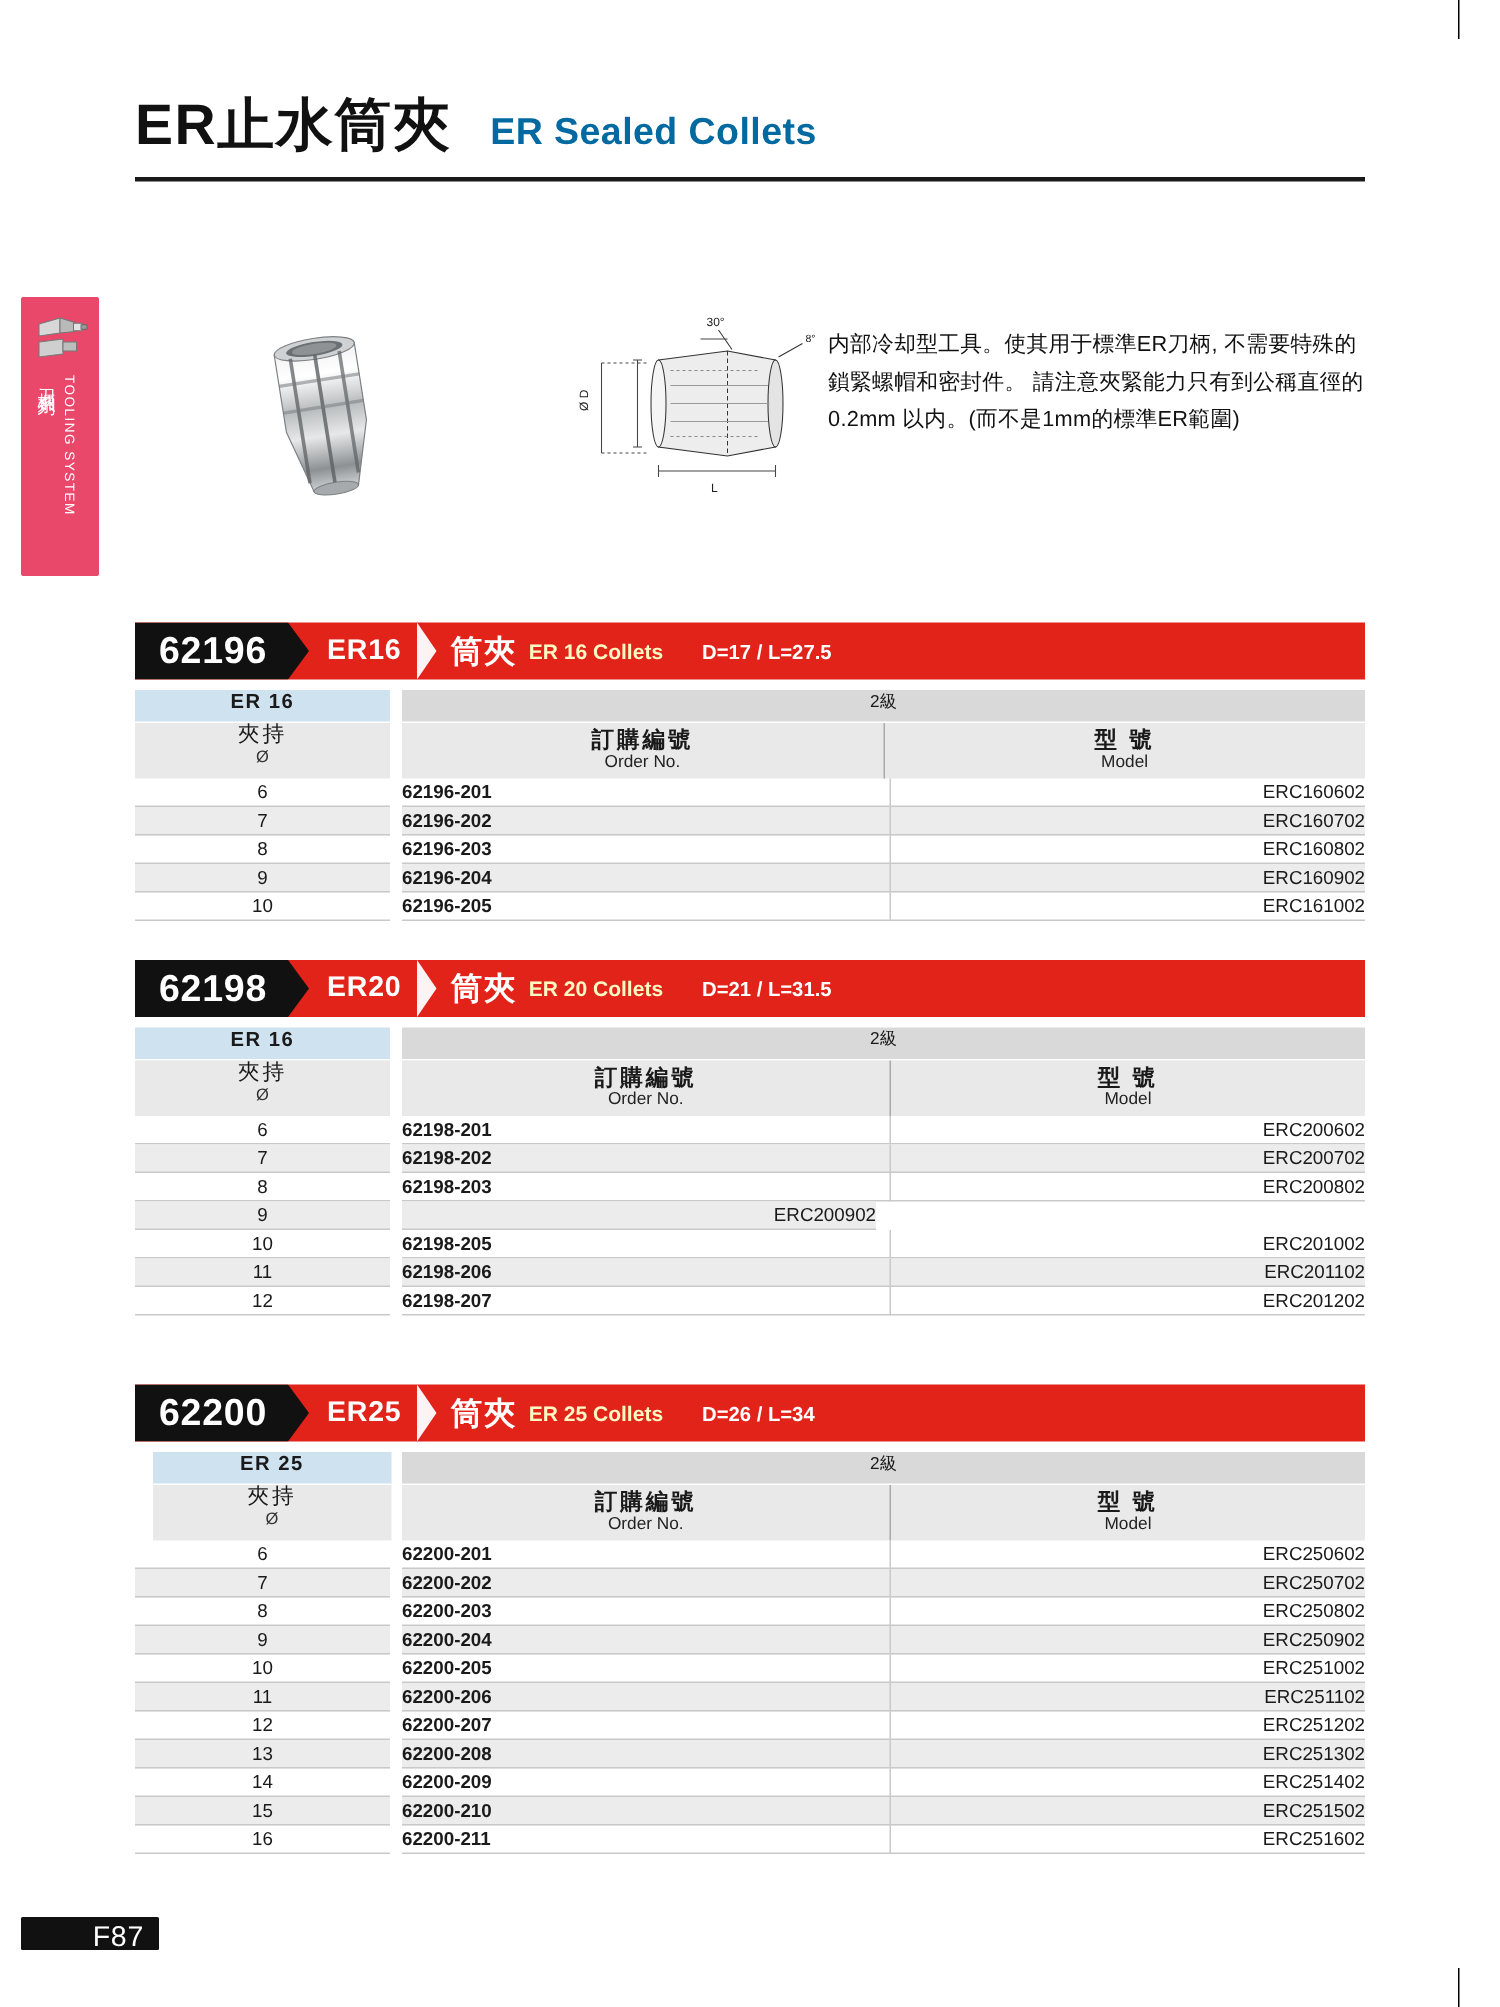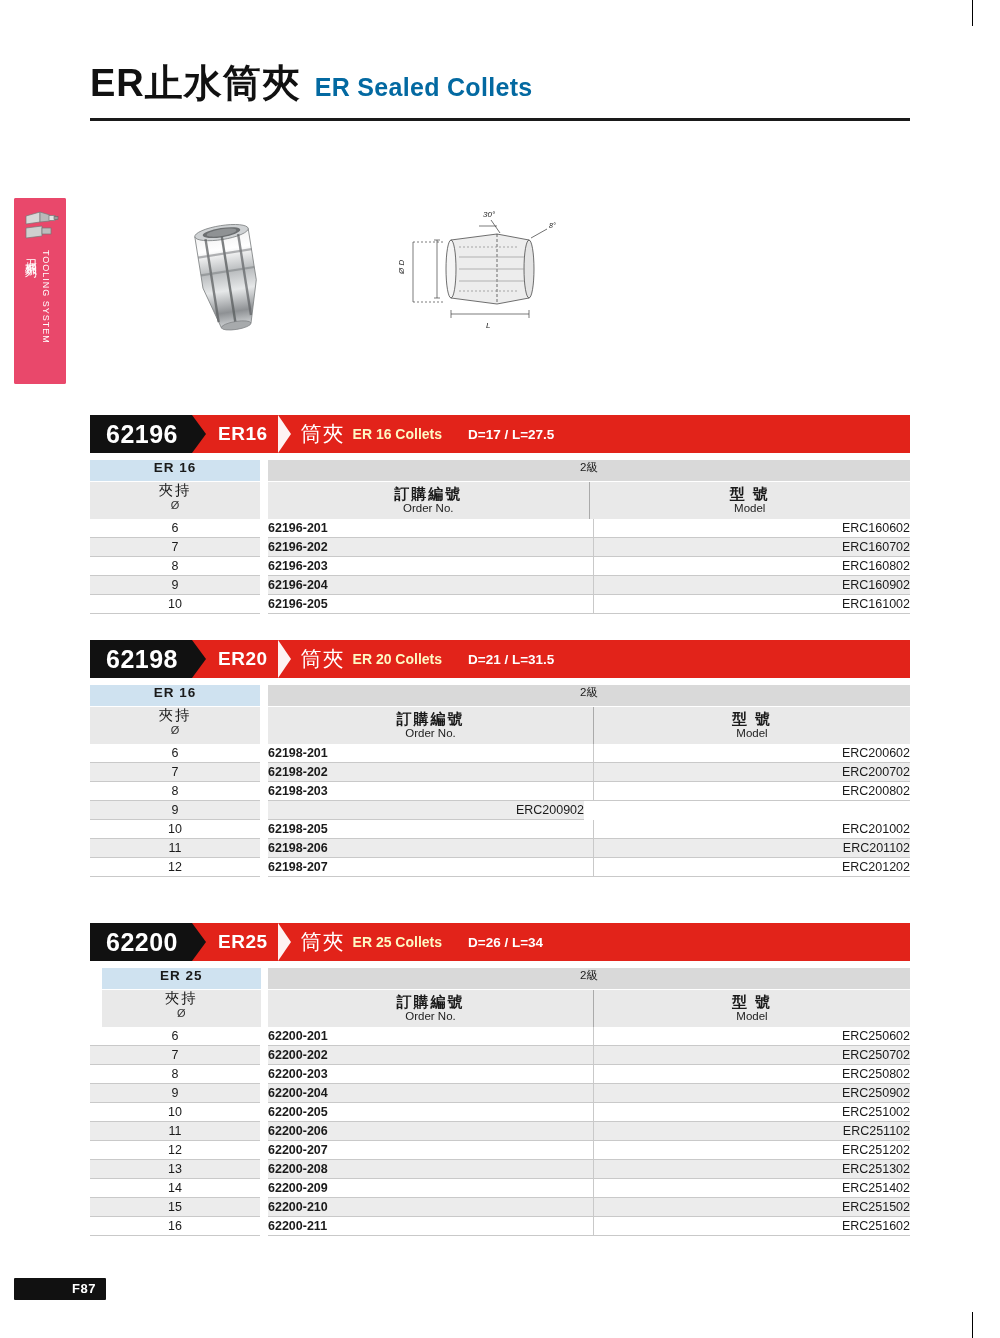--- a/index.html
+++ b/index.html
@@ -31,21 +31,21 @@
   
   .header {
     position: absolute;
     left: 90px;
     top: 58px;
     width: 820px;
   }
   .title-row {
     display: flex;
     align-items: baseline;
-    gap: 14px;
+    gap: 26px;
   }
   .title-cn {
     font-size: 38px;
     font-weight: bold;
     letter-spacing: 1px;
     color: #111;
   }
   .title-en {
     font-size: 25px;
     font-weight: bold;
@@ -101,25 +101,24 @@
     top: 52px;
     left: 8px;
     display: flex;
     flex-direction: row;
     height: 120px;
   }
 
   
   .hero {
     position: absolute;
-    left: 94px;
+    left: 82px;
     top: 190px;
     width: 820px;
     height: 180px;
-    font-style: italic;
   }
   .photo {
     position: absolute;
     left: 70px;
     top: 28px;
     width: 130px;
     height: 125px;
   }
   .drawing {
     position: absolute;
@@ -182,21 +181,21 @@
   .banner .chev2b {
     width: 0; height: 0;
     border-top: 19px solid transparent;
     border-bottom: 19px solid transparent;
     border-left: 13px solid #e2231a;
     margin-left: -13px;
   }
   .banner .name-cn {
     color: #fff;
     font-size: 21px;
-    font-weight: normal;
+    font-weight: bold;
     padding-left: 10px;
     letter-spacing: 1px;
     text-align: center;
   }
   .banner .name-en {
     color: #fef9c3;
     font-size: 14px;
     font-weight: bold;
     padding-left: 8px;
   }
@@ -262,22 +261,22 @@
     width: 92px;
     height: 22px;
     background: #111;
     border-radius: 1px;
   }
   .page-tab span {
     position: absolute;
     right: 10px;
     top: 3px;
     color: #fff;
-    font-size: 13px;
-    font-weight: bold;
+    font-size: 19px;
+    font-weight: normal;
     letter-spacing: 0.5px;
   }
 </style>
 </head>
 <body>
 
 <div class="page">
 
   <div class="crop-mark crop-tr-v"></div>
   <div class="crop-mark crop-br-v"></div>
@@ -367,20 +366,21 @@
         <path d="M34 40 L34 100" stroke="#444"></path>
         <path d="M34 40 L66 40" stroke="#444" stroke-dasharray="2,2"></path>
         <path d="M34 100 L66 100" stroke="#444" stroke-dasharray="2,2"></path>
       </g>
       <text x="104" y="15" font-size="8" fill="#222" font-family="Liberation Sans, sans-serif">30°</text>
       <text x="170" y="26" font-size="7" fill="#222" font-family="Liberation Sans, sans-serif">8°</text>
       <text x="25" y="72" font-size="8" fill="#222" font-family="Liberation Sans, sans-serif" transform="rotate(-90 25 72)">Ø D</text>
       <text x="107" y="126" font-size="8" fill="#222" font-family="Liberation Sans, sans-serif">L</text>
     </svg>
 
+    <div class="desc">内部冷却型工具。使其用于標準ER刀柄, 不需要特殊的鎖緊螺帽和密封件。 請注意夾緊能力只有到公稱直徑的0.2mm 以内。(而不是1mm的標準ER範圍)</div>
   </div>
 
   <div class="section" id="sec0" style="top: 415px;">
     <div class="banner">
       <div class="code">62196</div>
       <div class="chev"></div>
       <div class="er">ER16</div>
       <div class="chev2"></div>
       <div class="chev2b"></div>
       <div class="name-cn">筒夾</div>

